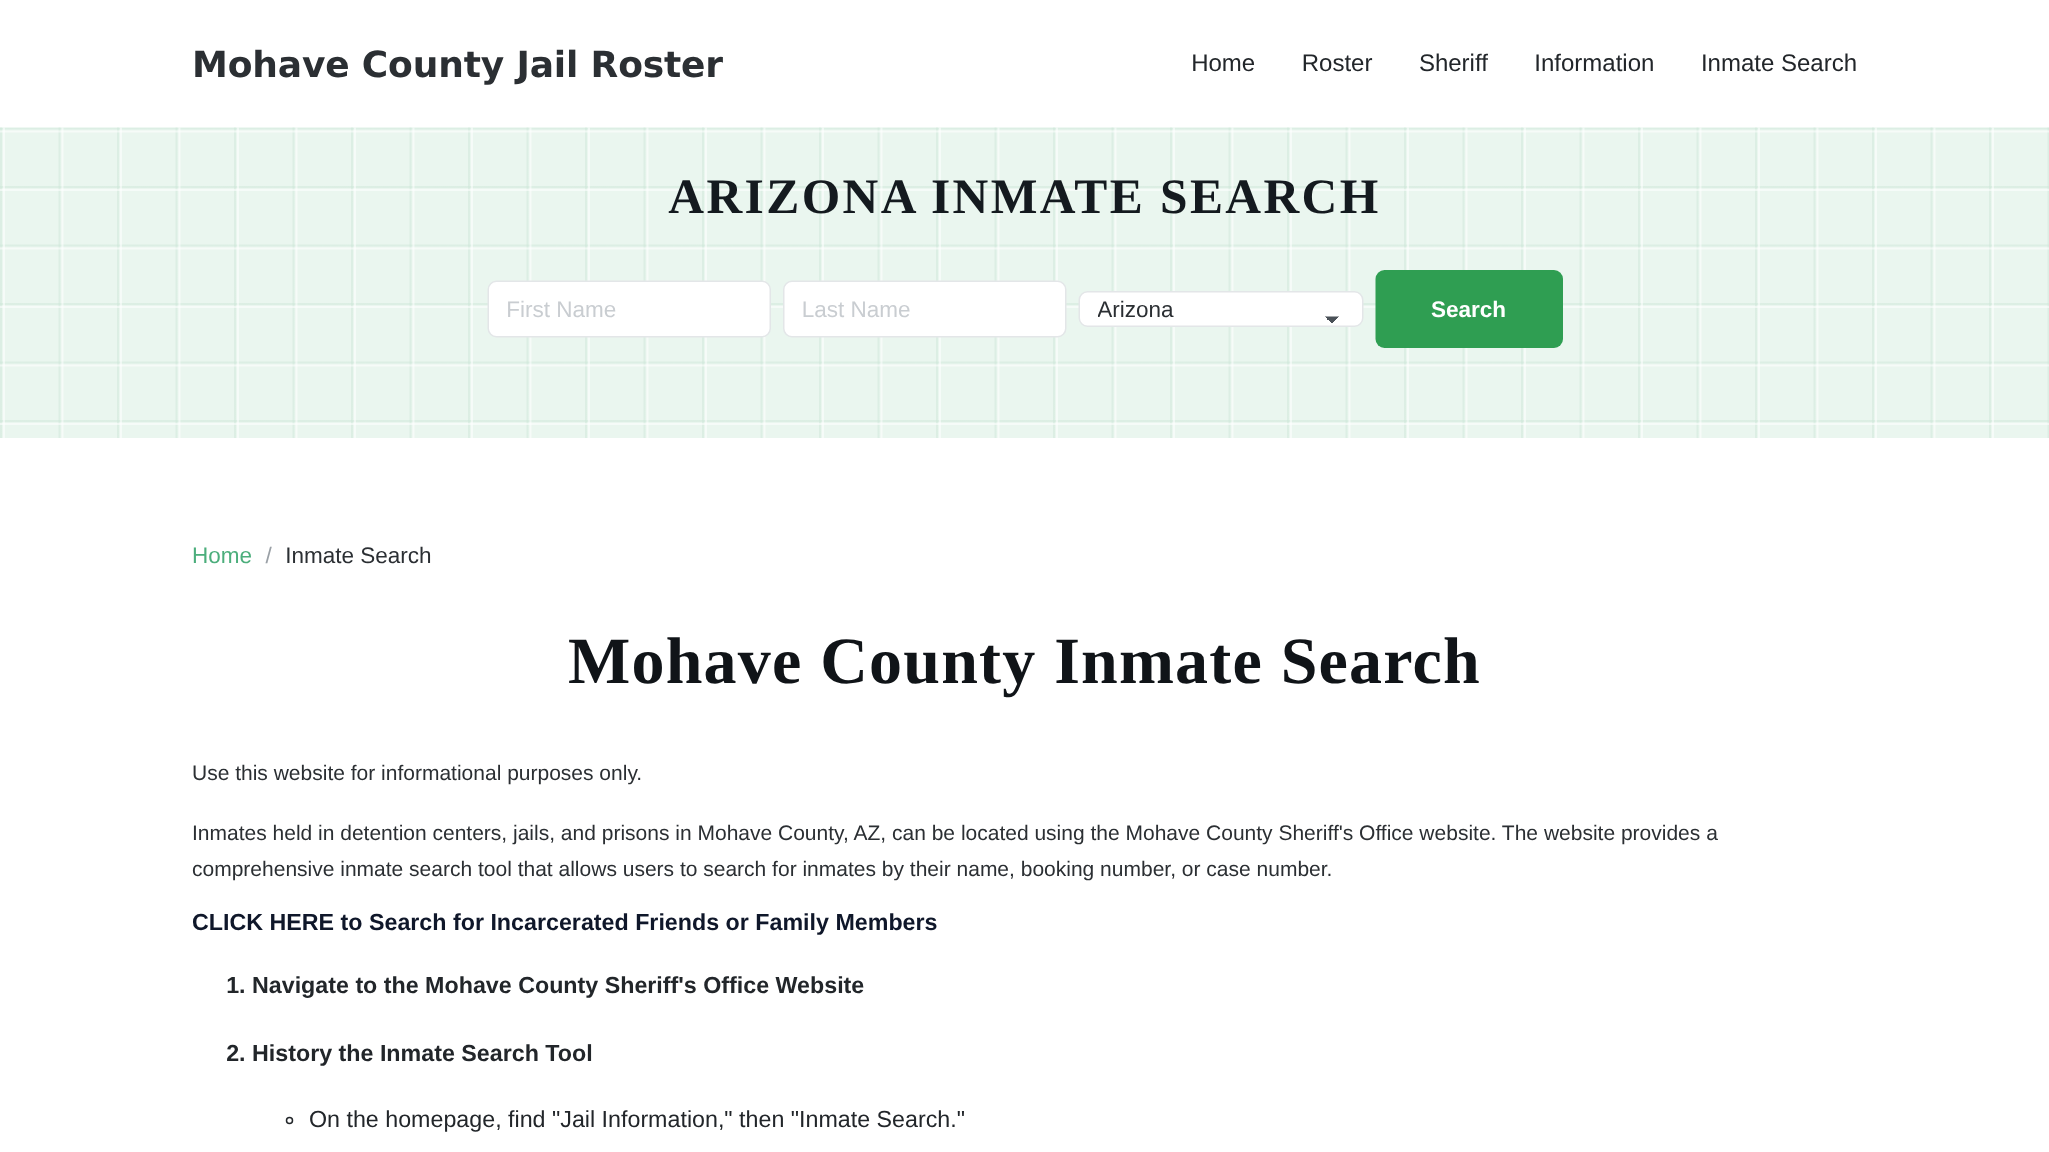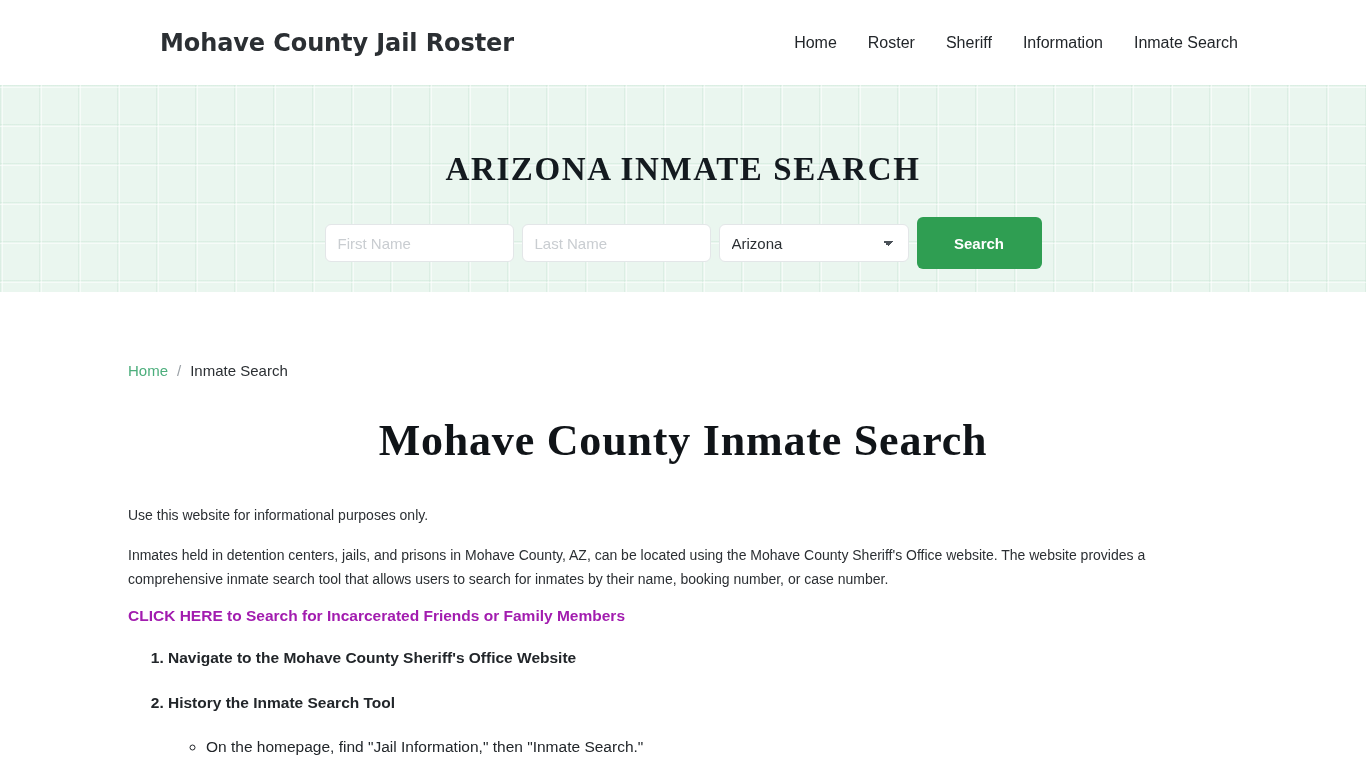--- a/index.html
+++ b/index.html
@@ -14,21 +14,20 @@
   }
 
   
   .site-header {
     height: 85px;
     background: #ffffff;
     display: flex;
     align-items: center;
     justify-content: space-between;
     padding: 0 128px;
-    margin-left: 32px;
   }
   .brand {
     font-family: "DejaVu Sans", sans-serif;
     font-size: 24px;
     font-weight: 700;
     color: #2b2f33;
     letter-spacing: -0.1px;
     white-space: nowrap;
     text-decoration: none;
   }
@@ -53,21 +52,21 @@
       linear-gradient(to right, rgba(255,255,255,0.55) 1px, transparent 1px),
       linear-gradient(to bottom, rgba(255,255,255,0.55) 1px, transparent 1px),
       linear-gradient(to right, rgba(203,229,214,0.45) 1px, transparent 1px),
       linear-gradient(to bottom, rgba(203,229,214,0.45) 1px, transparent 1px);
     background-size: 39px 39px, 39px 39px, 39px 39px, 39px 39px;
     background-position: 2px 2px, 2px 2px, 0 0, 0 0;
     display: flex;
     flex-direction: column;
     align-items: center;
     justify-content: flex-start;
-    padding-top: 66px;
+    padding-top: 29px;
   }
   .hero-title {
     font-family: "Liberation Serif", "DejaVu Serif", serif;
     font-size: 33px;
     font-weight: 700;
     color: #141a1f;
     letter-spacing: 1.6px;
     margin: 0 0 29px 0;
     text-align: center;
   }
@@ -84,21 +83,21 @@
     background: #ffffff;
     padding: 0 12px;
     font-size: 15px;
     color: #2b2f33;
     font-family: "Liberation Sans", sans-serif;
     outline: none;
   }
   .text-input::placeholder { color: #c9cdd1; }
   .state-select {
     width: 190px;
-    height: 38px;
+    height: 24px;
     border: 1px solid #e3e6e8;
     border-radius: 6px;
     background-color: #ffffff;
     background-image:
       linear-gradient(45deg, transparent 50%, #4a5158 50%),
       linear-gradient(135deg, #4a5158 50%, transparent 50%);
     background-position:
       calc(100% - 20px) 16px,
       calc(100% - 15px) 16px;
     background-size: 5px 5px, 5px 5px;
@@ -160,21 +159,21 @@
     margin: 38px 0 0 0;
     max-width: 1060px;
   }
   .body-text + .body-text { margin-top: 16px; }
 
   .cta-link {
     display: inline-block;
     margin-top: 16px;
     font-size: 15.5px;
     font-weight: 700;
-    color: #a21caf;
+    color: #0f172a;
     text-decoration: none;
   }
 
   .steps {
     margin: 22px 0 0 0;
     padding-left: 40px;
     font-size: 15.5px;
     color: #22262a;
   }
   .steps > li {

